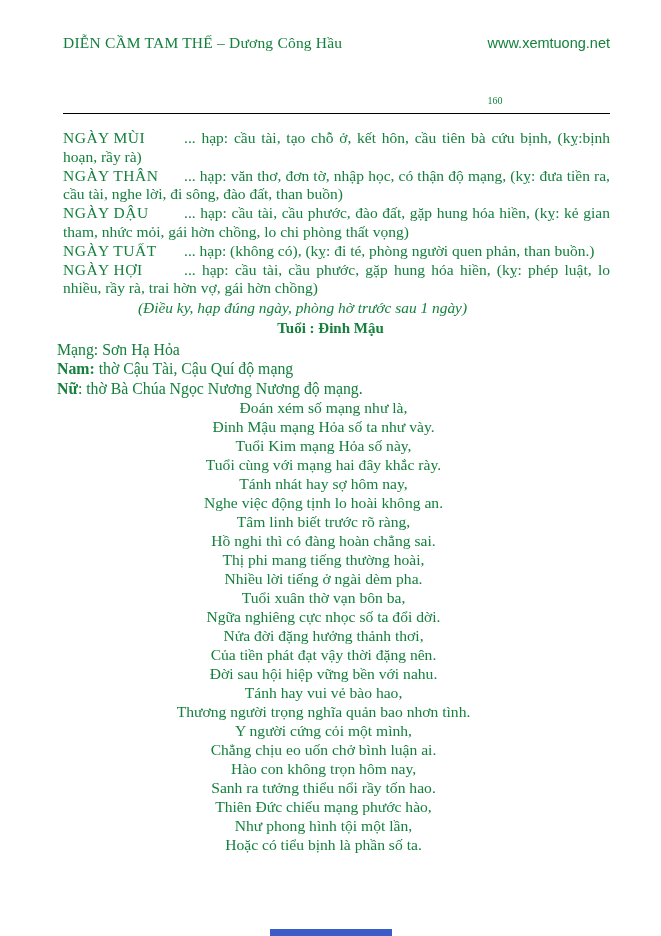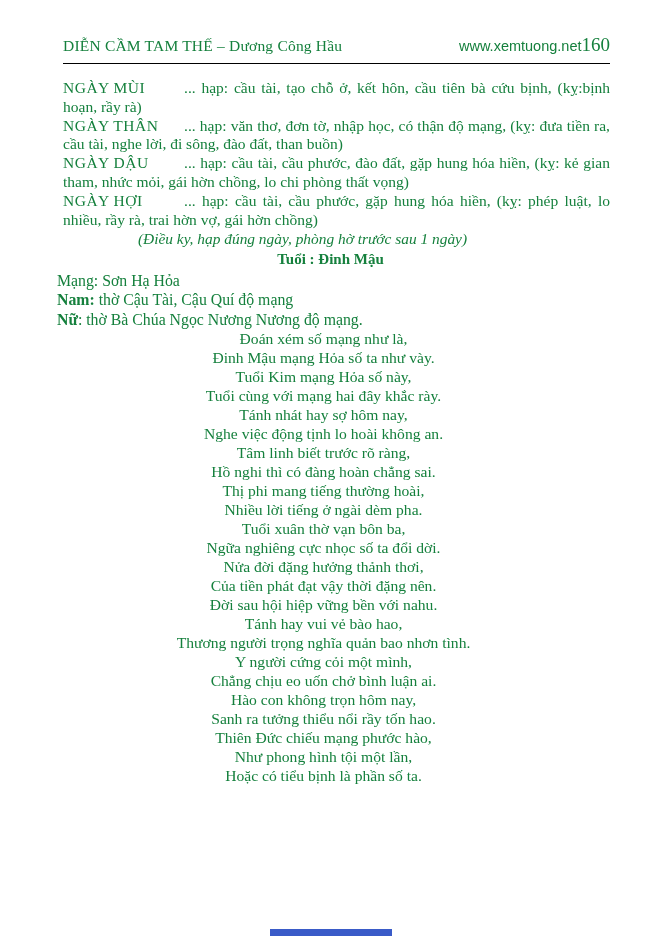--- a/index.html
+++ b/index.html
@@ -4,23 +4,23 @@
 <style>
   html,body{margin:0;padding:0;background:#fff;}
   .page{
     position:relative;width:661px;height:936px;background:#ffffff;
     font-family:"Liberation Serif","DejaVu Serif",serif;color:#15803d;
     overflow:hidden;
   }
   .content{position:absolute;left:63px;top:34px;width:547px;}
   .hdr{display:flex;justify-content:space-between;align-items:baseline;}
   .hdr-title{font-size:15.5px;letter-spacing:.2px;white-space:nowrap;}
-  .hdr-right{display:flex;align-items:baseline;}
+  .hdr-right{display:flex;align-items:baseline;gap:44px;flex-direction:column;}
   .hdr-url{font-family:"Liberation Sans","DejaVu Sans",sans-serif;font-size:14.5px;}
-  .hdr-page{font-size:19px;}
+  .hdr-page{font-size:10px;}
   .rule{border:none;border-top:1.7px solid #000;margin:7px 0 0 0;}
   .days{margin-top:15px;}
   .day{margin:0;font-size:15.5px;line-height:18.8px;text-align:justify;}
   .day-label{display:inline-block;width:121px;letter-spacing:.5px;}
   .note{margin:0;text-align:center;font-style:italic;font-size:15.4px;line-height:19px;transform:translateX(-34px);}
   .heading{margin:1px 0 0 0;text-align:center;font-size:15px;font-weight:bold;line-height:21.5px;transform:translateX(-6px);}
   .center-line{margin:0;text-align:left;font-size:15.8px;line-height:19.5px;transform:translateX(-6px);}
   .poem{transform:translateX(-13px);}
   .poem p{margin:0;text-align:center;font-size:15.6px;line-height:19px;}
   .bottom-bar{position:absolute;left:270px;top:929px;width:122px;height:7px;}
@@ -37,20 +37,21 @@
         <span class="hdr-url">www.xemtuong.net</span>
         <span class="hdr-page">160</span>
       </span>
     </div>
     <hr class="rule">
 
     <div class="days">
         <p class="day"><span class="day-label">NGÀY  MÙI</span><span>...  hạp: cầu tài, tạo chỗ ở, kết hôn, cầu tiên bà cứu bịnh, (kỵ:bịnh hoạn, rầy rà)</span></p>
         <p class="day"><span class="day-label">NGÀY  THÂN</span><span>...  hạp: văn thơ, đơn tờ, nhập học, có thận độ mạng, (kỵ: đưa tiền ra, cầu tài, nghe lời, đi sông, đào đất, than buồn)</span></p>
         <p class="day"><span class="day-label">NGÀY  DẬU</span><span>...  hạp: cầu tài, cầu phước, đào đất, gặp hung hóa hiền, (kỵ: kẻ gian tham, nhức mỏi, gái hờn chồng, lo chi phòng thất vọng)</span></p>
+        <p class="day"><span class="day-label">NGÀY  TUẤT</span><span>...  hạp: (không có), (kỵ: đi té, phòng người quen phản, than buồn.)</span></p>
         <p class="day"><span class="day-label">NGÀY  HỢI</span><span>...  hạp: cầu tài, cầu phước, gặp hung hóa hiền, (kỵ: phép luật, lo nhiều, rầy rà, trai hờn vợ, gái hờn chồng)</span></p>
       </div>
 
     <p class="note">(Điều ky, hạp đúng ngày, phòng hờ trước sau 1 ngày)</p>
 
     <p class="heading">Tuổi : Đinh Mậu</p>
     <p class="center-line">Mạng: Sơn Hạ Hỏa</p>
     <p class="center-line"><b>Nam:</b><span> thờ Cậu Tài, Cậu Quí độ mạng</span></p>
     <p class="center-line"><b>Nữ</b><span>: thờ Bà Chúa Ngọc Nương Nương độ mạng.</span></p>
 

